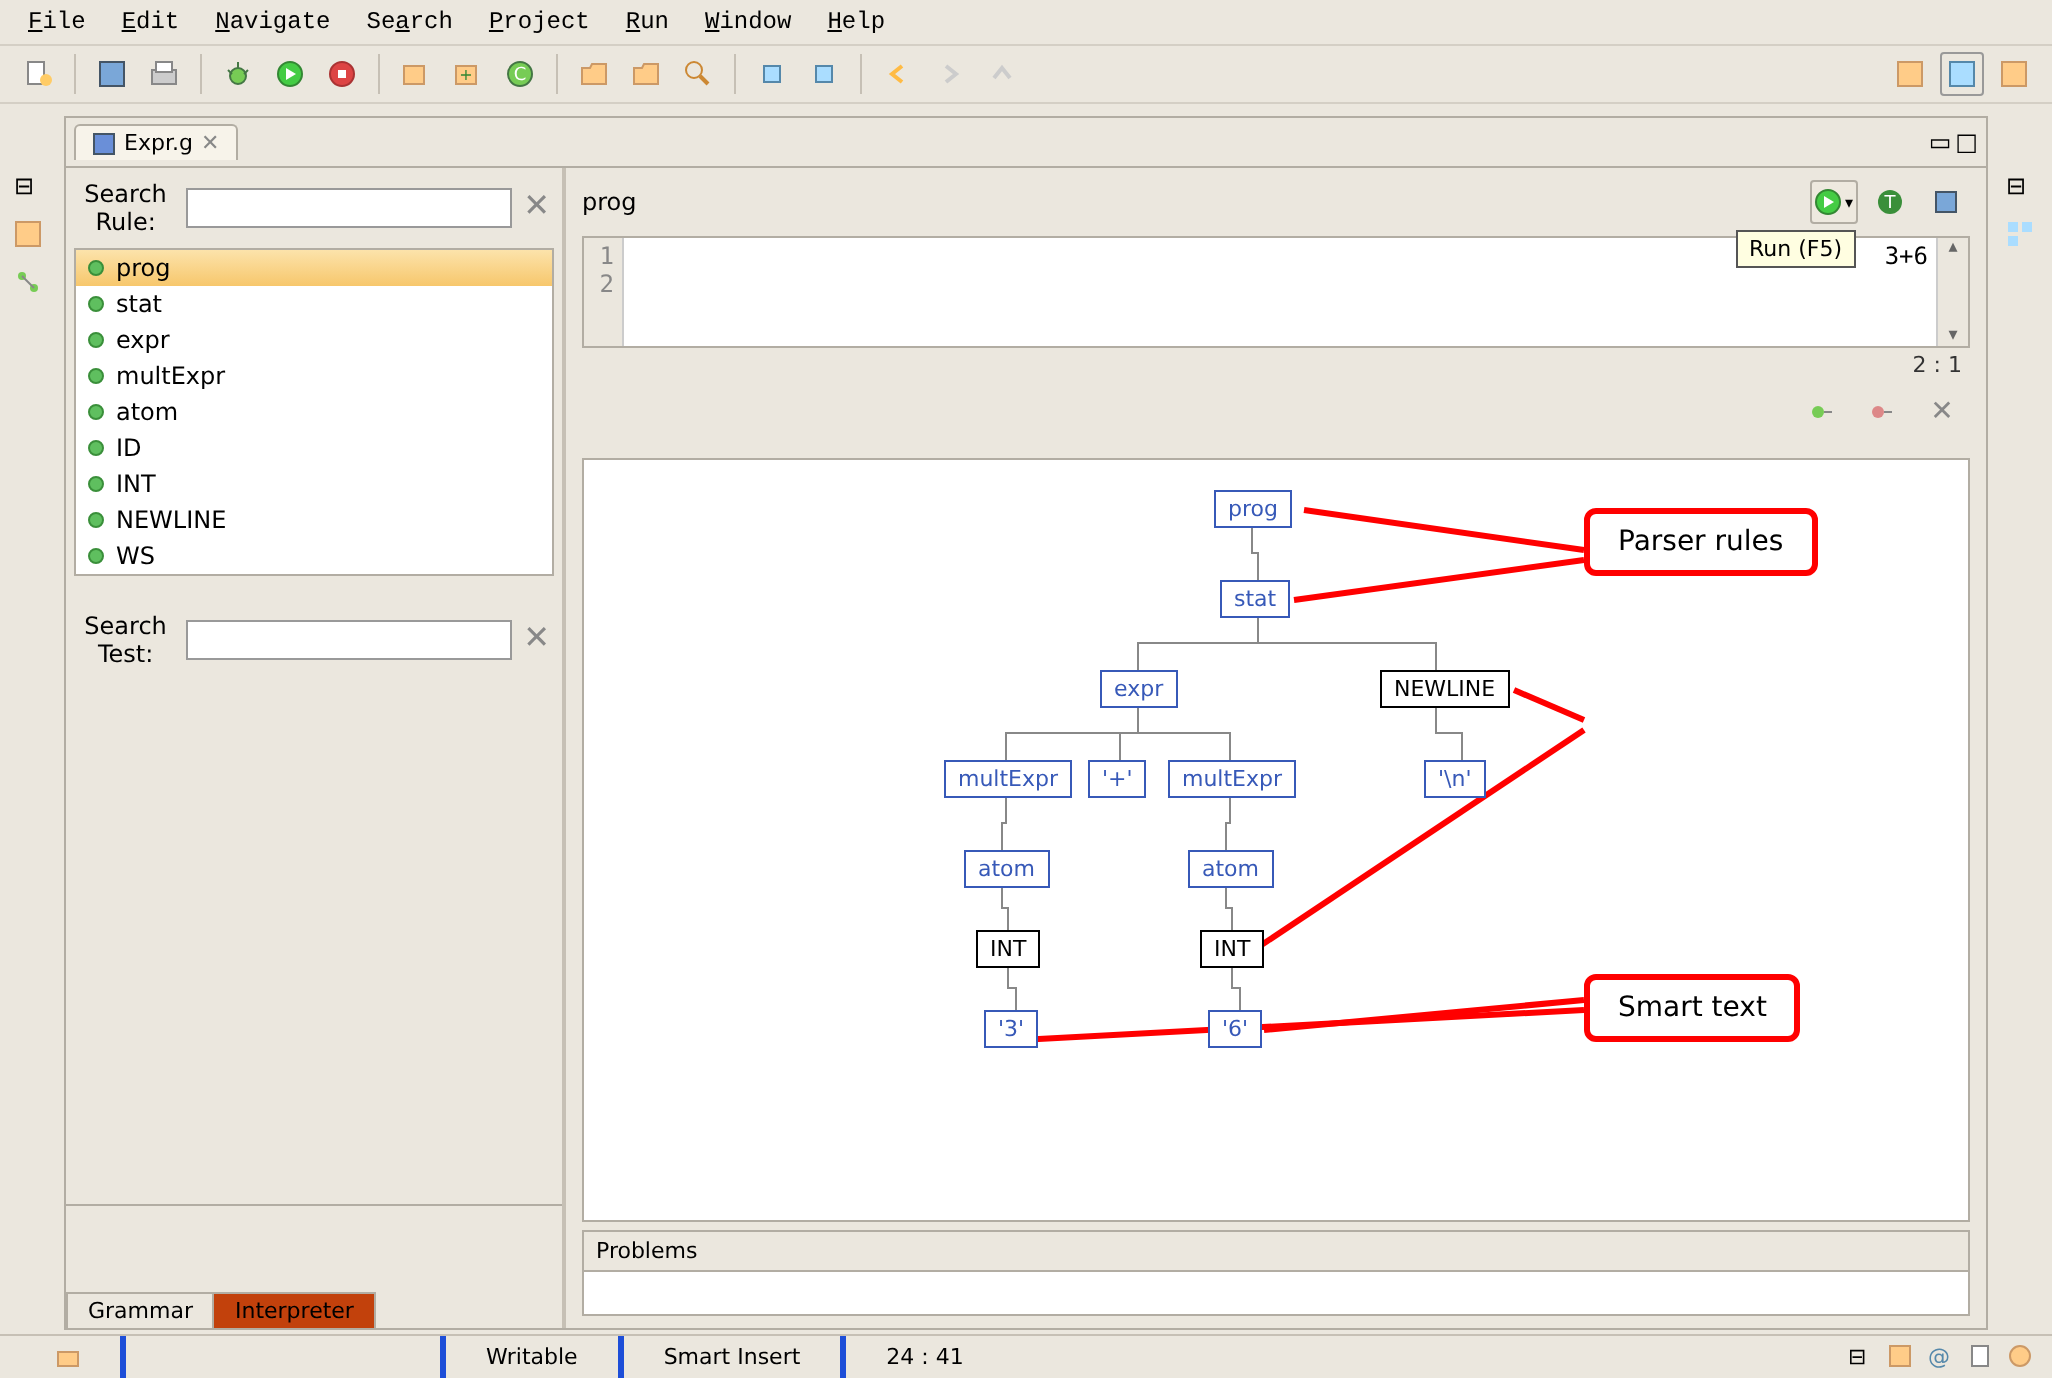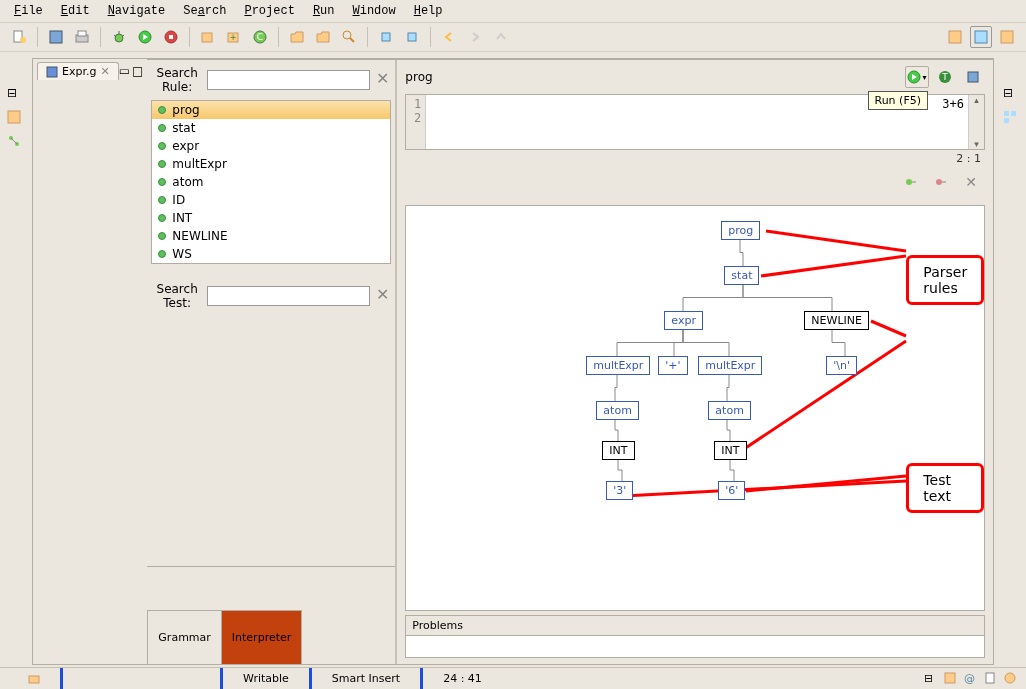--- a/index.html
+++ b/index.html
@@ -9,21 +9,21 @@
 .menubar span u { text-decoration: underline; }
 .toolbar { display: flex; gap: 4px; padding: 2px 8px; height: 30px; align-items: center; border-top: 1px solid #d4cfc5; border-bottom: 1px solid #d4cfc5; background: #ebe7de; }
 .toolbar .sep { width: 1px; height: 20px; background: #c6c0b5; margin: 0 3px; }
 .toolbar .tbtn { width: 22px; height: 22px; display: flex; align-items: center; justify-content: center; cursor: pointer; border-radius: 2px; }
 .toolbar svg { display: block; }
 .toolbar .right { margin-left: auto; display: flex; gap: 4px; }
 .editor-area { position: absolute; top: 56px; left: 0; right: 0; bottom: 22px; display: flex; }
 .gutter-left { width: 30px; display: flex; flex-direction: column; align-items: center; padding-top: 30px; gap: 8px; }
 .gutter-right { width: 30px; display: flex; flex-direction: column; align-items: center; padding-top: 30px; gap: 8px; }
 .gutter-icon { width: 16px; height: 16px; cursor: pointer; }
-.main-panel { flex: 1; display: flex; flex-direction: row; border: 1px solid #b2ada3; background: #ebe7de; margin: 2px; }
+.main-panel { flex: 1; display: flex; flex-direction: column; border: 1px solid #b2ada3; background: #ebe7de; margin: 2px; }
 .tabbar { display: flex; align-items: center; padding: 2px 4px; height: 24px; }
 .tab { display: flex; align-items: center; gap: 4px; padding: 2px 8px; background: #f7f3ea; border: 1px solid #b2ada3; border-bottom: none; border-radius: 3px 3px 0 0; font-size: 11px; }
 .tab .close { cursor: pointer; font-weight: bold; color: #888; }
 .tabbar .tabright { margin-left: auto; display: flex; gap: 2px; }
 .content { flex: 1; display: flex; border-top: 1px solid #b2ada3; }
 .leftcol { width: 250px; display: flex; flex-direction: column; border-right: 2px solid #c6c0b5; background: #ebe7de; }
 .searchrow { display: flex; align-items: center; gap: 6px; padding: 6px; }
 .searchrow label { font-size: 12px; text-align: center; }
 .searchrow input { flex: 1; border: 1px solid #999; height: 20px; padding: 0 3px; background: #fff; font-size: 12px; }
 .searchrow .xbtn { width: 16px; height: 16px; cursor: pointer; color: #888; font-size: 16px; line-height: 14px; text-align: center; }
@@ -47,21 +47,21 @@
 .treearea svg { position: absolute; top: 0; left: 0; }
 .node { position: absolute; border: 1px solid #3759b8; padding: 2px 6px; font-size: 11px; background: #fff; color: #3759b8; }
 .node.lexer { border-color: #000; color: #000; }
 .node.literal { border-color: #3759b8; color: #3759b8; }
 .annot { position: absolute; border: 3px solid red; border-radius: 6px; padding: 6px 14px; font-size: 14px; color: #000; background: #fff; }
 .redline { stroke: red; stroke-width: 3; fill: none; }
 .treebuttons { display: flex; justify-content: flex-end; gap: 6px; padding: 4px 10px; }
 .problemshdr { margin: 0 8px; border: 1px solid #b2ada3; padding: 3px 6px; background: #ebe7de; font-size: 11px; }
 .problemsbody { margin: 0 8px 6px 8px; border: 1px solid #b2ada3; border-top: none; background: #fff; height: 22px; }
 .bottomtabs { display: flex; border-top: 1px solid #b2ada3; }
-.bottomtabs .btab { padding: 20px 10px; border: 1px solid #b2ada3; border-bottom: none; font-size: 11px; margin-right: -1px; cursor: pointer; margin-top: 43px; }
+.bottomtabs .btab { padding: 2px 10px; border: 1px solid #b2ada3; border-bottom: none; font-size: 11px; margin-right: -1px; cursor: pointer; margin-top: 43px; }
 .bottomtabs .btab.active { background: #c2410c; }
 .statusbar { position: absolute; bottom: 0; left: 0; right: 0; height: 22px; border-top: 1px solid #c6c0b5; display: flex; align-items: center; padding: 0 8px; font-size: 11px; background: #ebe7de; }
 .statusbar .cell { padding: 0 20px; border-left: 3px solid #1d4ed8; height: 100%; display: flex; align-items: center; }
 .statusbar .first { border-left: none; }
 .statusbar .sright { margin-left: auto; display: flex; gap: 6px; align-items: center; }
 .mini-icon { width: 14px; height: 14px; cursor: pointer; }
 </style>
 </head>
 <body>
 
@@ -354,22 +354,22 @@
               <path d="M 212 253 L 212 264 L 216 264 L 216 275" stroke="#888" fill="none"></path>
               <path d="M 324 253 L 324 264 L 328 264 L 328 275" stroke="#888" fill="none"></path>
               <line x1="360" y1="25" x2="500" y2="45" class="redline"></line>
               <line x1="355" y1="70" x2="500" y2="50" class="redline"></line>
               <line x1="465" y1="115" x2="500" y2="130" class="redline"></line>
               <line x1="335" y1="245" x2="500" y2="135" class="redline"></line>
               <line x1="340" y1="285" x2="500" y2="270" class="redline"></line>
               <line x1="218" y1="290" x2="500" y2="275" class="redline"></line>
             </svg>
 
-          <div class="annot" style="top:49px; left:500px">Parser rules</div>
-          <div class="annot" style="top:257px; left:500px">Test text</div>
+          <div class="annot" style="top:24px; left:500px">Parser rules</div>
+          <div class="annot" style="top:257px; left:500px">Smart text</div>
         <div class="node parser" style="left: 315px; top: 15px;">prog</div>
             <div class="node parser" style="left: 318px; top: 60px;">stat</div>
             <div class="node parser" style="left: 258px; top: 105px;">expr</div>
             <div class="node lexer" style="left: 398px; top: 105px;">NEWLINE</div>
             <div class="node parser" style="left: 180px; top: 150px;">multExpr</div>
             <div class="node literal" style="left: 252px; top: 150px;">'+'</div>
             <div class="node parser" style="left: 292px; top: 150px;">multExpr</div>
             <div class="node literal" style="left: 420px; top: 150px;">'\n'</div>
             <div class="node parser" style="left: 190px; top: 195px;">atom</div>
             <div class="node parser" style="left: 302px; top: 195px;">atom</div>

